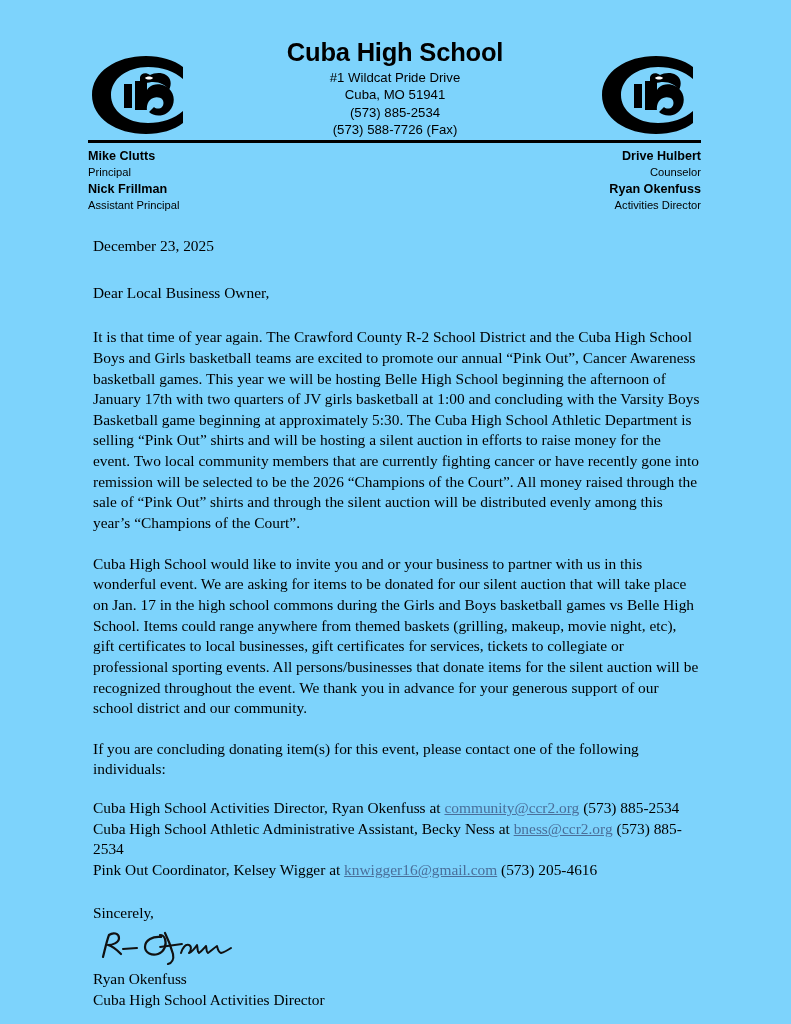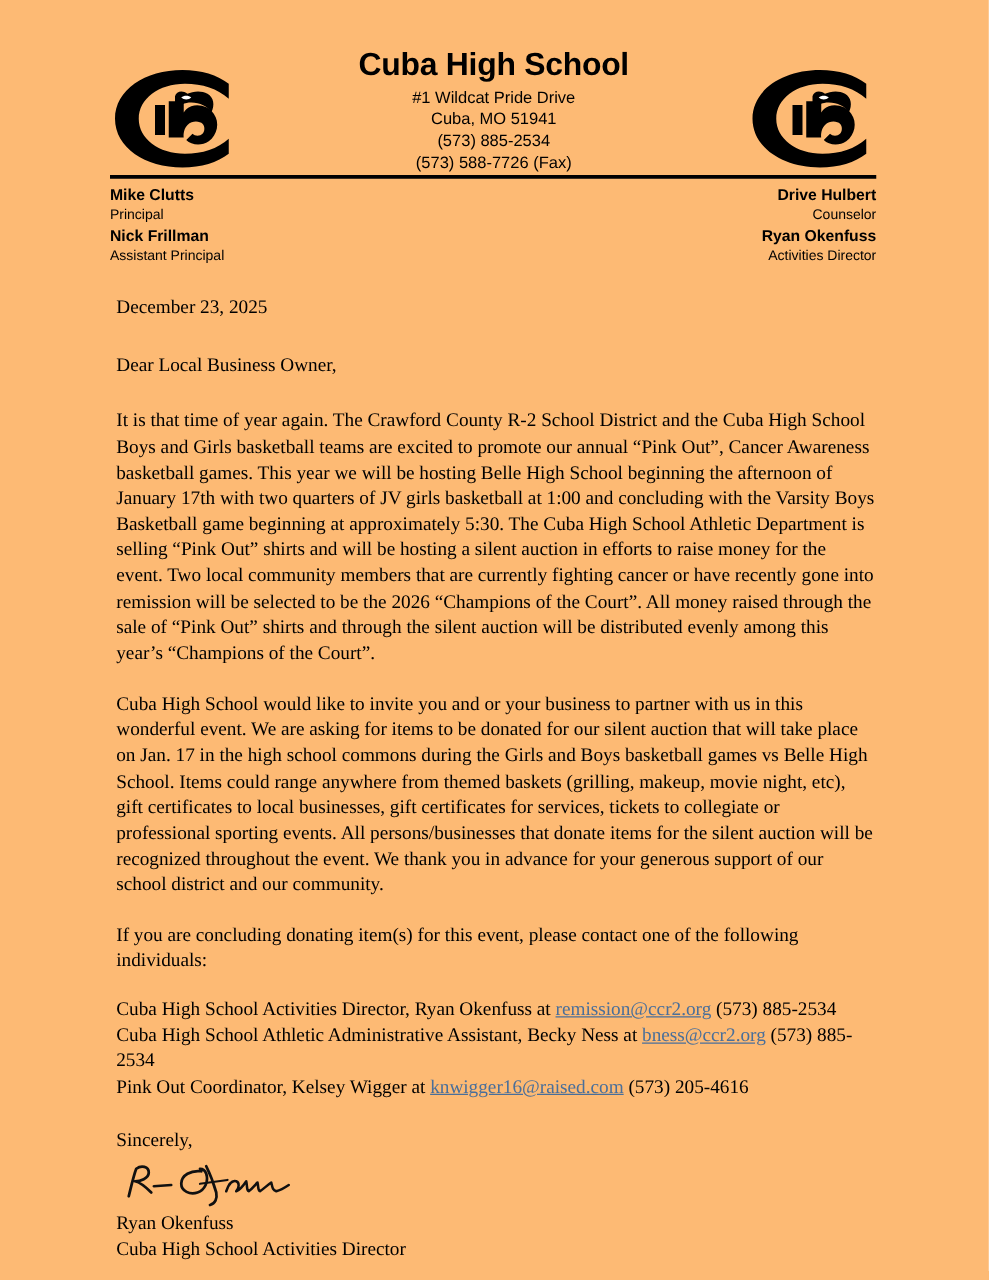--- a/index.html
+++ b/index.html
@@ -12,21 +12,21 @@
     height: 1024px;
     position: relative;
     overflow: hidden;
     font-family: "Liberation Serif", serif;
     color: #000000;
   }
 
   .page {
     position: absolute;
     inset: 0;
-    background: #fdba74;
+    background: #7dd3fc;
     padding-left: 27px;
   }
 
   
   .letterhead {
     position: absolute;
     left: 88px;
     top: 34px;
     width: 614px;
     height: 104px;
@@ -198,27 +198,27 @@
 
     <p class="date-line">December 23, 2025</p>
     <p class="salutation">Dear Local Business Owner,</p>
 
     <p class="para">It is that time of year again.  The Crawford County R-2 School District and the Cuba High School Boys and Girls basketball teams are excited to promote our annual “Pink Out”, Cancer Awareness basketball games.  This year we will be hosting Belle High School beginning the afternoon of January 17th with two quarters of JV girls basketball at 1:00 and concluding with the Varsity Boys Basketball game beginning at approximately 5:30.  The Cuba High School Athletic Department is selling “Pink Out” shirts and will be hosting a silent auction in efforts to raise money for the event.  Two local community members that are currently fighting cancer or have recently gone into remission will be selected to be the 2026 “Champions of the Court”.  All money raised through the sale of “Pink Out” shirts and through the silent auction will be distributed evenly among this year’s “Champions of the Court”.</p>
     <p class="para">Cuba High School would like to invite you and or your business to partner with us in this wonderful event.   We are asking for items to be donated for our silent auction that will take place on Jan. 17 in the high school commons during the Girls and Boys basketball games vs Belle High School.  Items could range anywhere from themed baskets (grilling, makeup, movie night, etc), gift certificates to local businesses, gift certificates for services, tickets to collegiate or professional sporting events.  All persons/businesses that donate items for the silent auction will be recognized throughout the event.  We thank you in advance for your generous support of our school district and our community.</p>
     <p class="para tight">If you are concluding donating item(s) for this event, please contact one of the following individuals:</p>
 
     <div class="contacts">
       <div>
-        <span>Cuba High School Activities Director, Ryan Okenfuss at </span><a class="email" href="#">remission@ccr2.org</a><span>  (573) 885-2534</span>
+        <span>Cuba High School Activities Director, Ryan Okenfuss at </span><a class="email" href="#">community@ccr2.org</a><span>  (573) 885-2534</span>
       </div>
       <div>
         <span>Cuba High School Athletic Administrative Assistant, Becky Ness at </span><a class="email" href="#">bness@ccr2.org</a><span> (573) 885-2534</span>
       </div>
       <div>
-        <span>Pink Out Coordinator, Kelsey Wigger at </span><a class="email" href="#">knwigger16@raised.com</a><span> (573) 205-4616</span>
+        <span>Pink Out Coordinator, Kelsey Wigger at </span><a class="email" href="#">knwigger16@gmail.com</a><span> (573) 205-4616</span>
       </div>
     </div>
 
     <p class="closing">Sincerely,</p>
 
     <div class="signature">
       <svg viewBox="0 0 150 40" xmlns="http://www.w3.org/2000/svg" aria-hidden="true">
         <g fill="none" stroke="#111111" stroke-linecap="round" stroke-linejoin="round">
           <path d="M6 30 C8 22 10 13 12 8 C16 5 22 6 22 11 C22 16 15 18 11 18 C16 19 20 23 24 27" stroke-width="2.2"></path>
           <path d="M26 22 L40 21" stroke-width="2"></path>

